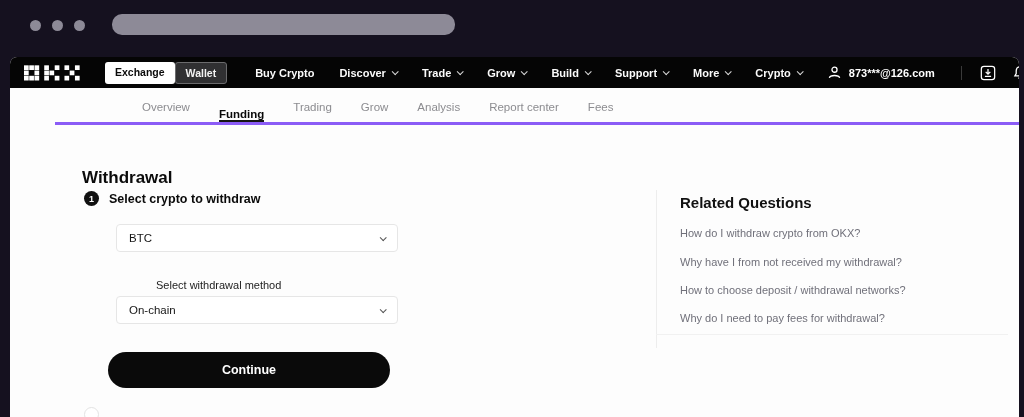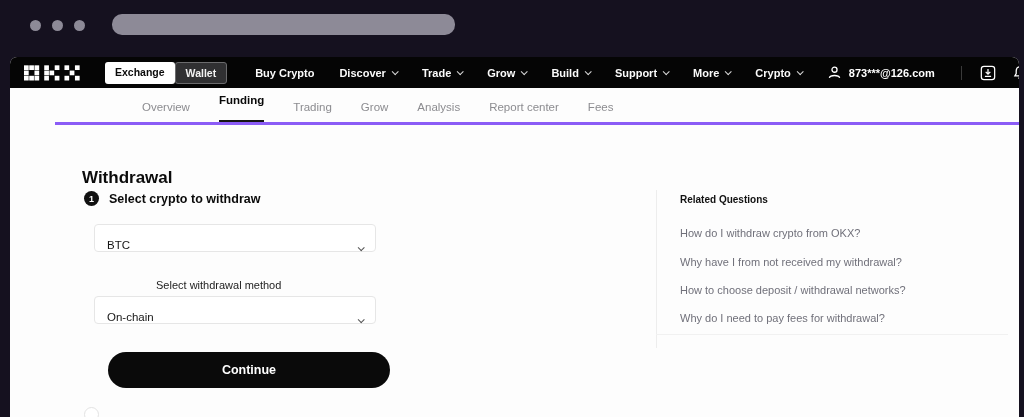--- a/index.html
+++ b/index.html
@@ -30,47 +30,47 @@
   .chev { width:5px; height:5px; border-right:1.4px solid #d8d8d8; border-bottom:1.4px solid #d8d8d8;
           transform:rotate(45deg) translateY(-1px); display:inline-block; }
   .hdr-right { margin-left:auto; display:flex; align-items:center; margin-right:14px; }
   .account { display:flex; align-items:center; gap:7px; font-size:11px; font-weight:600; margin-right:12px; }
   .icon-btn { display:flex; align-items:center; justify-content:center; margin-left:16px; cursor:pointer; }
 
   
   .subnav { position:absolute; top:31px; left:0; width:100%; height:37px; background:#fdfdfd;
             border-bottom:3px solid #8b5cf6; display:flex; align-items:flex-end; padding-left:87px;margin-left:45px; }
   .tab { font-size:11.5px; color:#8c8c90; margin-right:29px; padding-bottom:9px; cursor:pointer; white-space:nowrap; }
-  .tab.active { color:#090909; font-weight:700; border-bottom:2.5px solid #151515; padding-bottom:14px; }
+  .tab.active { color:#090909; font-weight:700; border-bottom:2.5px solid #151515; padding-bottom:0; }
 
   
   .main-title { position:absolute; top:111px; left:72px; font-size:17px; font-weight:700; color:#0b0b0b; }
   .step-row { position:absolute; top:134px; left:74px; display:flex; align-items:center; gap:10px; }
   .step-badge { width:15px; height:15px; border-radius:50%; background:#111; color:#fff; font-size:9px;
                 font-weight:700; display:flex; align-items:center; justify-content:center; }
   .step-label { font-size:12.5px; font-weight:700; color:#0b0b0b; }
 
-  .select-box { position:absolute; left:84px; width:282px; height:28px; border:1px solid #e6e6e6;
-                border-radius:4px; background:#fff; display:flex; align-items:flex-end;
+  .select-box { position:absolute; left:106px; width:282px; height:28px; border:1px solid #e6e6e6;
+                border-radius:4px; background:#fff; display:flex; align-items:center;
                 padding:0 12px; cursor:pointer; }
   .select-box .val { font-size:11.5px; color:#161616; }
   .select-box .chev { margin-left:auto; border-color:#555; }
   .sel-crypto { top:167px; }
   .sel-method { top:239px; }
   .field-label { position:absolute; left:98px; top:222px; font-size:11px; color:#1d1d1d;margin-left:48px; }
 
   .continue-btn { position:absolute; left:98px; top:295px; width:282px; height:36px; border:none;
                   border-radius:20px; background:#0a0a0a; color:#fff; font-size:12.5px; font-weight:700;
                   font-family:inherit; cursor:pointer; display:flex; align-items:center; justify-content:center; }
   .step2-circle { position:absolute; left:74px; top:350px; width:15px; height:15px; border-radius:50%;
                   border:1.5px solid #e3e3e3; background:#fff; }
 
   
   .v-divider { position:absolute; left:646px; top:133px; width:1px; height:158px; background:#ededed; }
-  .related-title { position:absolute; left:670px; top:137px; font-size:10px; font-weight:700; color:#111; }
+  .related-title { position:absolute; left:670px; top:137px; font-size:15px; font-weight:700; color:#111; }
   .question { position:absolute; left:670px; font-size:11px; color:#70707a; cursor:pointer; white-space:nowrap; }
   .q0 { top:170px; } .q1 { top:199px; } .q2 { top:227px; } .q3 { top:255px; }
   .h-divider { position:absolute; left:646px; top:277px; width:352px; height:1px; background:#f1f1f1; }
 
   svg { display:block; }
 </style>
 </head>
 <body>
 
 <div class="chrome">

